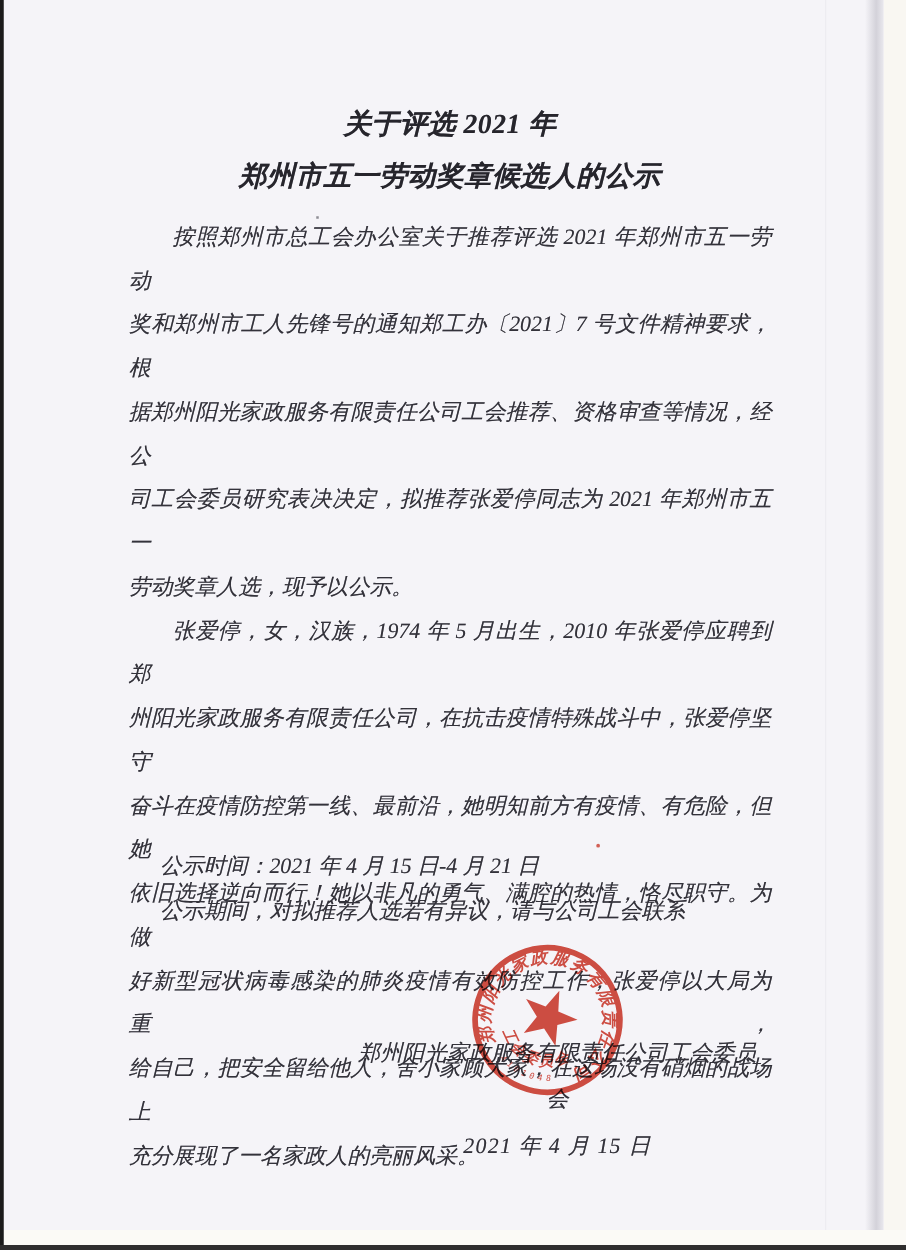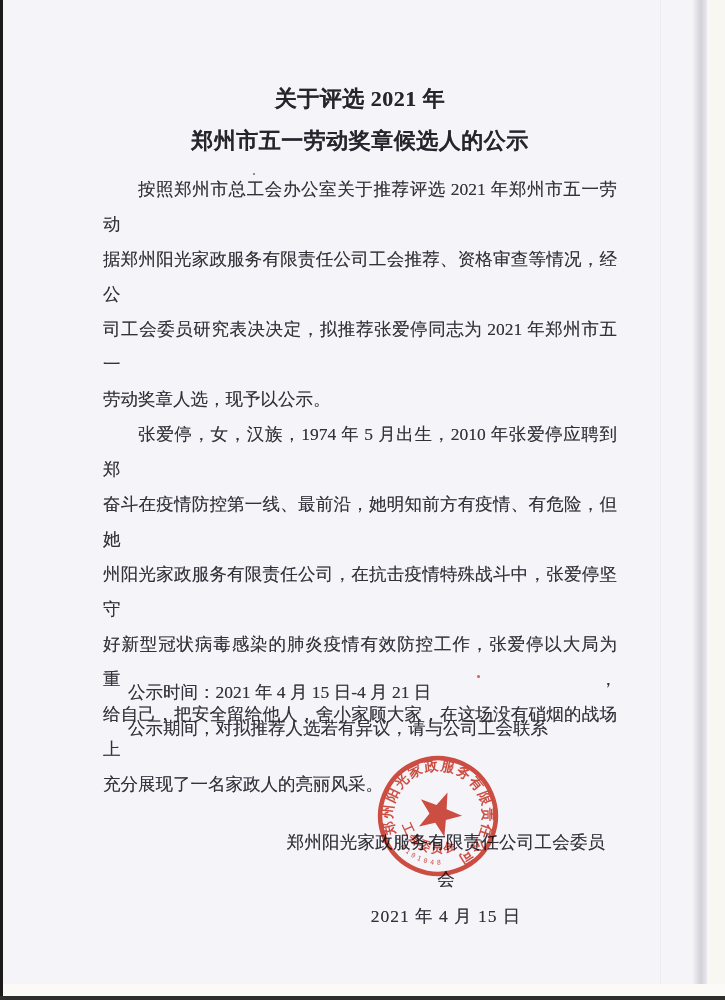--- a/index.html
+++ b/index.html
@@ -3,20 +3,21 @@
 <meta charset="utf-8">
 <style>
   html,body{margin:0;padding:0;}
   .stage{
     position:relative;
     width:725px;height:1000px;
     background:#f5f4f8;
     overflow:hidden;
     font-family:"Liberation Serif","DejaVu Serif",serif;
     color:#33323a;
+    font-style:italic;
   }
   
   .scan-edge-left{position:absolute;left:0;top:0;width:3px;height:996px;background:#1b1b1b;}
   .scan-band-right{position:absolute;left:692px;top:0;width:15px;height:996px;
     background:linear-gradient(to right,rgba(175,173,184,0),rgba(170,168,180,.45) 60%,rgba(170,168,180,.15));}
   .scan-edge-rightpaper{position:absolute;left:707px;top:0;width:18px;height:996px;background:#f9f7f2;}
   .scan-strip-bottom{position:absolute;left:0;top:984px;width:725px;height:12px;background:#fbfaf6;}
   .scan-line-bottom{position:absolute;left:0;top:996px;width:725px;height:4px;background:#2f2e2e;}
   .fold-line{position:absolute;left:660px;top:0;width:1px;height:984px;background:rgba(60,60,80,.04);}
 
@@ -67,26 +68,28 @@
   <div class="scan-edge-rightpaper"></div>
   <div class="fold-line"></div>
 
   <div class="doc-title">
     <div>关于评选 2021 年</div>
     <div>郑州市五一劳动奖章候选人的公示</div>
   </div>
 
   <div class="body-lines">
       <div class="bline stretch indent">按照郑州市总工会办公室关于推荐评选 2021 年郑州市五一劳动</div>
+      <div class="bline stretch">奖和郑州市工人先锋号的通知郑工办〔2021〕7 号文件精神要求，根</div>
       <div class="bline stretch">据郑州阳光家政服务有限责任公司工会推荐、资格审查等情况，经公</div>
       <div class="bline stretch">司工会委员研究表决决定，拟推荐张爱停同志为 2021 年郑州市五一</div>
       <div class="bline end">劳动奖章人选，现予以公示。</div>
       <div class="bline stretch indent">张爱停，女，汉族，1974 年 5 月出生，2010 年张爱停应聘到郑</div>
+      <div class="bline stretch">州阳光家政服务有限责任公司，在抗击疫情特殊战斗中，张爱停坚守</div>
       <div class="bline stretch">奋斗在疫情防控第一线、最前沿，她明知前方有疫情、有危险，但她</div>
-      <div class="bline stretch">州阳光家政服务有限责任公司，在抗击疫情特殊战斗中，张爱停坚守</div>
+      <div class="bline stretch">依旧选择逆向而行！她以非凡的勇气、满腔的热情，恪尽职守。为做</div>
       <div class="bline stretch">好新型冠状病毒感染的肺炎疫情有效防控工作，张爱停以大局为重，</div>
       <div class="bline stretch">给自己，把安全留给他人，舍小家顾大家，在这场没有硝烟的战场上</div>
       <div class="bline end">充分展现了一名家政人的亮丽风采。</div>
     </div>
 
   <div class="notice-lines">
       <div class="bline end">公示时间：2021 年 4 月 15 日-4 月 21 日</div>
       <div class="bline end">公示期间，对拟推荐人选若有异议，请与公司工会联系</div>
     </div>
 

